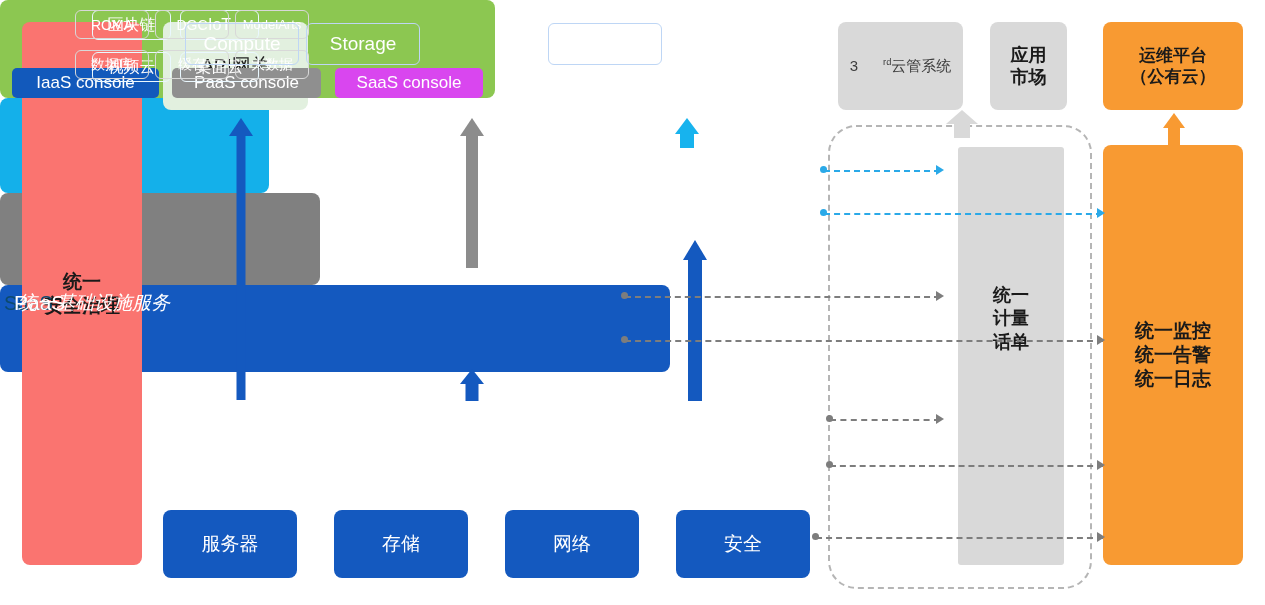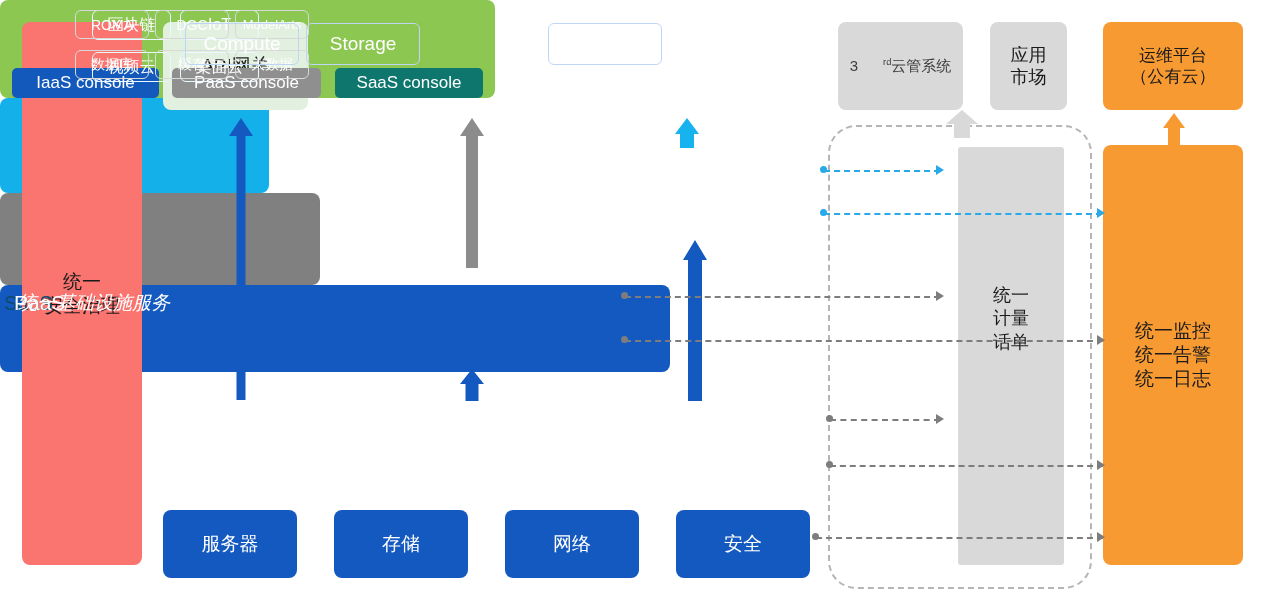--- a/index.html
+++ b/index.html
@@ -13,21 +13,21 @@
 
   
   #api-gw{left:163px;top:22px;width:145px;height:88px;background:#e2f0df;color:#222;font-size:19px;border-radius:8px;}
 
   
   #console-frame{left:327px;top:22px;width:495px;height:98px;background:#8cc751;border-radius:8px;}
   #console-title{position:absolute;left:0;top:8px;width:100%;text-align:center;font-size:20px;color:#1a1a1a;}
   .console-chip{position:absolute;top:68px;height:30px;border-radius:5px;display:flex;align-items:center;justify-content:center;font-size:17px;color:#fff;}
   #chip-iaas{left:12px;width:147px;background:#1259bb;}
   #chip-paas{left:172px;width:149px;background:#8f8f8f;}
-  #chip-saas{left:335px;width:148px;background:#0f766e;}
+  #chip-saas{left:335px;width:148px;background:#d946ef;}
 
   
   #third-party{left:838px;top:22px;width:125px;height:88px;background:#d9d9d9;color:#3c3c3c;font-size:15px;border-radius:8px;}
   #app-market{left:990px;top:22px;width:77px;height:88px;background:#d9d9d9;color:#1a1a1a;font-size:18px;border-radius:8px;}
 
   
   #ops-top{left:1103px;top:22px;width:140px;height:88px;background:#f89a32;color:#1a1a1a;font-size:17px;border-radius:8px;}
   
   #ops-main{left:1103px;top:145px;width:140px;height:420px;background:#f89a32;color:#1a1a1a;font-size:19px;border-radius:8px;}
 
@@ -82,21 +82,21 @@
 
   
   .dline{position:absolute;height:0;border-top:2px dashed #7d7d7d;}
   .dline.cy{border-top:2px dashed #2aa9e8;}
   .dhead{position:absolute;width:0;height:0;border-top:5px solid transparent;border-bottom:5px solid transparent;border-left:8px solid #7d7d7d;}
   .dhead.cy{border-left-color:#2aa9e8;}
   .ddot{position:absolute;width:7px;height:7px;border-radius:50%;background:#7d7d7d;}
   .ddot.cy{background:#2aa9e8;}
 
   sup{font-size:0.62em;vertical-align:super;margin-left:25px;}
-  .nl{display:block;}
+  .nl{display:block;font-weight:bold;}
 </style>
 </head>
 <body>
 
 <div id="stage">
 
   <div class="box rounded" id="sec-panel">
     <span>
         <span class="nl">统一</span>
         <span class="nl">安全治理</span>

